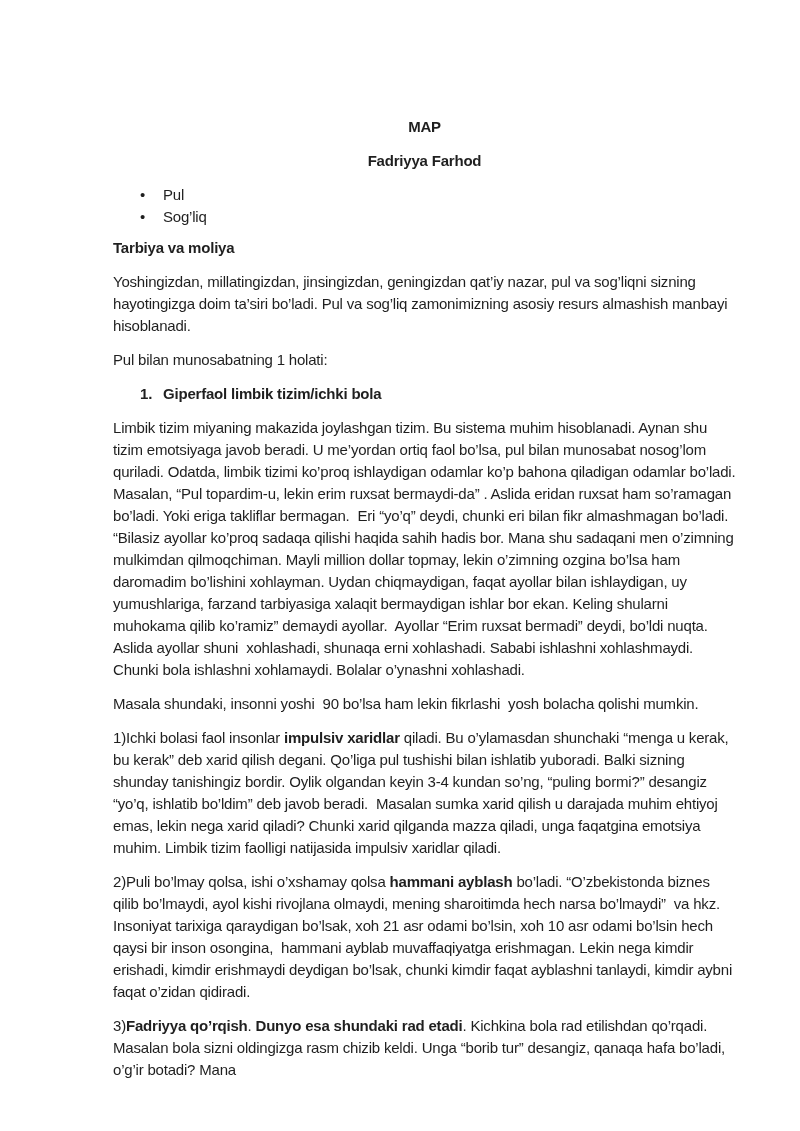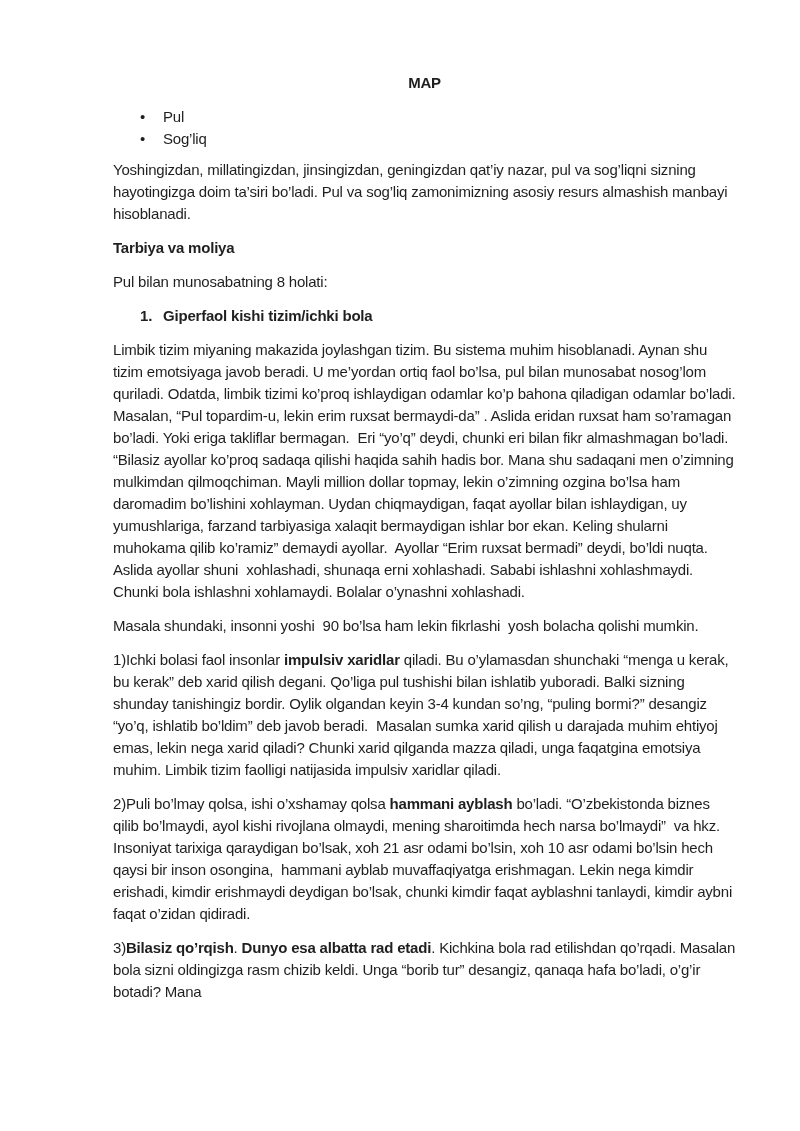--- a/index.html
+++ b/index.html
@@ -1,20 +1,20 @@
 <!DOCTYPE html>
 <html><head>
 <meta charset="utf-8">
 <style>
   html, body { margin: 0; padding: 0; background: #ffffff; }
   .page {
     width: 800px;
     height: 1131px;
     box-sizing: border-box;
-    padding: 72px 64px 0 113px;
+    padding: 116px 64px 0 113px;
     background: #ffffff;
     font-family: "Liberation Sans", sans-serif;
     font-size: 15px;
     line-height: 22px;
     letter-spacing: -0.2px;
     color: #1f1f1f;
     overflow: hidden;
   }
   .para { margin: 0 0 12px 0; white-space: pre-wrap; }
   .center { text-align: center; }
@@ -28,48 +28,49 @@
   b, .rich-b { font-weight: bold; margin-top: 40px; }
 </style>
 </head>
 <body>
 
 <div class="page">
 
   <p class="para center bold">MAP</p>
 
 
+  <p class="para center bold">Fadriyya Farhod</p>
 
 
   <ul class="bullets">
     <li>
       <span class="marker">•</span>
       <span>Pul</span>
     </li>
     <li>
       <span class="marker">•</span>
       <span>Sog’liq</span>
     </li>
   </ul>
 
+  <p class="para bold">Tarbiya va moliya</p>
+
   <p class="para">Yoshingizdan, millatingizdan, jinsingizdan, geningizdan qat’iy nazar, pul va sog’liqni sizning hayotingizga doim ta’siri bo’ladi. Pul va sog’liq zamonimizning asosiy resurs almashish manbayi hisoblanadi.</p>
 
-  <p class="para bold">Tarbiya va moliya</p>
-
-  <p class="para">Pul bilan munosabatning 8 holati:</p>
+  <p class="para">Pul bilan munosabatning 1 holati:</p>
 
   <p class="para list-row bold">
     <span class="marker">1.</span>
-    <span class="label">Giperfaol kishi tizim/ichki bola</span>
+    <span class="label">Giperfaol limbik tizim/ichki bola</span>
   </p>
 
   <p class="para">Limbik tizim miyaning makazida joylashgan tizim. Bu sistema muhim hisoblanadi. Aynan shu tizim emotsiyaga javob beradi. U me’yordan ortiq faol bo’lsa, pul bilan munosabat nosog’lom quriladi. Odatda, limbik tizimi ko’proq ishlaydigan odamlar ko’p bahona qiladigan odamlar bo’ladi. Masalan, “Pul topardim-u, lekin erim ruxsat bermaydi-da” . Aslida eridan ruxsat ham so’ramagan bo’ladi. Yoki eriga takliflar bermagan.  Eri “yo’q” deydi, chunki eri bilan fikr almashmagan bo’ladi. “Bilasiz ayollar ko’proq sadaqa qilishi haqida sahih hadis bor. Mana shu sadaqani men o’zimning mulkimdan qilmoqchiman. Mayli million dollar topmay, lekin o’zimning ozgina bo’lsa ham daromadim bo’lishini xohlayman. Uydan chiqmaydigan, faqat ayollar bilan ishlaydigan, uy yumushlariga, farzand tarbiyasiga xalaqit bermaydigan ishlar bor ekan. Keling shularni muhokama qilib ko’ramiz” demaydi ayollar.  Ayollar “Erim ruxsat bermadi” deydi, bo’ldi nuqta. Aslida ayollar shuni  xohlashadi, shunaqa erni xohlashadi. Sababi ishlashni xohlashmaydi. Chunki bola ishlashni xohlamaydi. Bolalar o’ynashni xohlashadi.</p>
 
   <p class="para">Masala shundaki, insonni yoshi  90 bo’lsa ham lekin fikrlashi  yosh bolacha qolishi mumkin.</p>
 
 
   <p class="para"><span>1)Ichki bolasi faol insonlar </span><span class="rich-b">impulsiv xaridlar</span><span> qiladi. Bu o’ylamasdan shunchaki “menga u kerak, bu kerak” deb xarid qilish degani. Qo’liga pul tushishi bilan ishlatib yuboradi. Balki sizning shunday tanishingiz bordir. Oylik olgandan keyin 3-4 kundan so’ng, “puling bormi?” desangiz “yo’q, ishlatib bo’ldim” deb javob beradi.  Masalan sumka xarid qilish u darajada muhim ehtiyoj emas, lekin nega xarid qiladi? Chunki xarid qilganda mazza qiladi, unga faqatgina emotsiya muhim. Limbik tizim faolligi natijasida impulsiv xaridlar qiladi.</span></p>
 
   <p class="para"><span>2)Puli bo’lmay qolsa, ishi o’xshamay qolsa </span><span class="rich-b">hammani ayblash</span><span> bo’ladi. “O’zbekistonda biznes qilib bo’lmaydi, ayol kishi rivojlana olmaydi, mening sharoitimda hech narsa bo’lmaydi”  va hkz. Insoniyat tarixiga qaraydigan bo’lsak, xoh 21 asr odami bo’lsin, xoh 10 asr odami bo’lsin hech qaysi bir inson osongina,  hammani ayblab muvaffaqiyatga erishmagan. Lekin nega kimdir erishadi, kimdir erishmaydi deydigan bo’lsak, chunki kimdir faqat ayblashni tanlaydi, kimdir aybni faqat o’zidan qidiradi.</span></p>
 
-  <p class="para"><span>3)</span><span class="rich-b">Bilasiz qo’rqish</span><span>. </span><span class="rich-b">Dunyo esa albatta rad etadi</span><span>. Kichkina bola rad etilishdan qo’rqadi. Masalan bola sizni oldingizga rasm chizib keldi. Unga “borib tur” desangiz, qanaqa hafa bo’ladi, o’g’ir botadi? Mana</span></p>
+  <p class="para"><span>3)</span><span class="rich-b">Fadriyya qo’rqish</span><span>. </span><span class="rich-b">Dunyo esa shundaki rad etadi</span><span>. Kichkina bola rad etilishdan qo’rqadi. Masalan bola sizni oldingizga rasm chizib keldi. Unga “borib tur” desangiz, qanaqa hafa bo’ladi, o’g’ir botadi? Mana</span></p>
 
 </div>
 
 </body></html>

